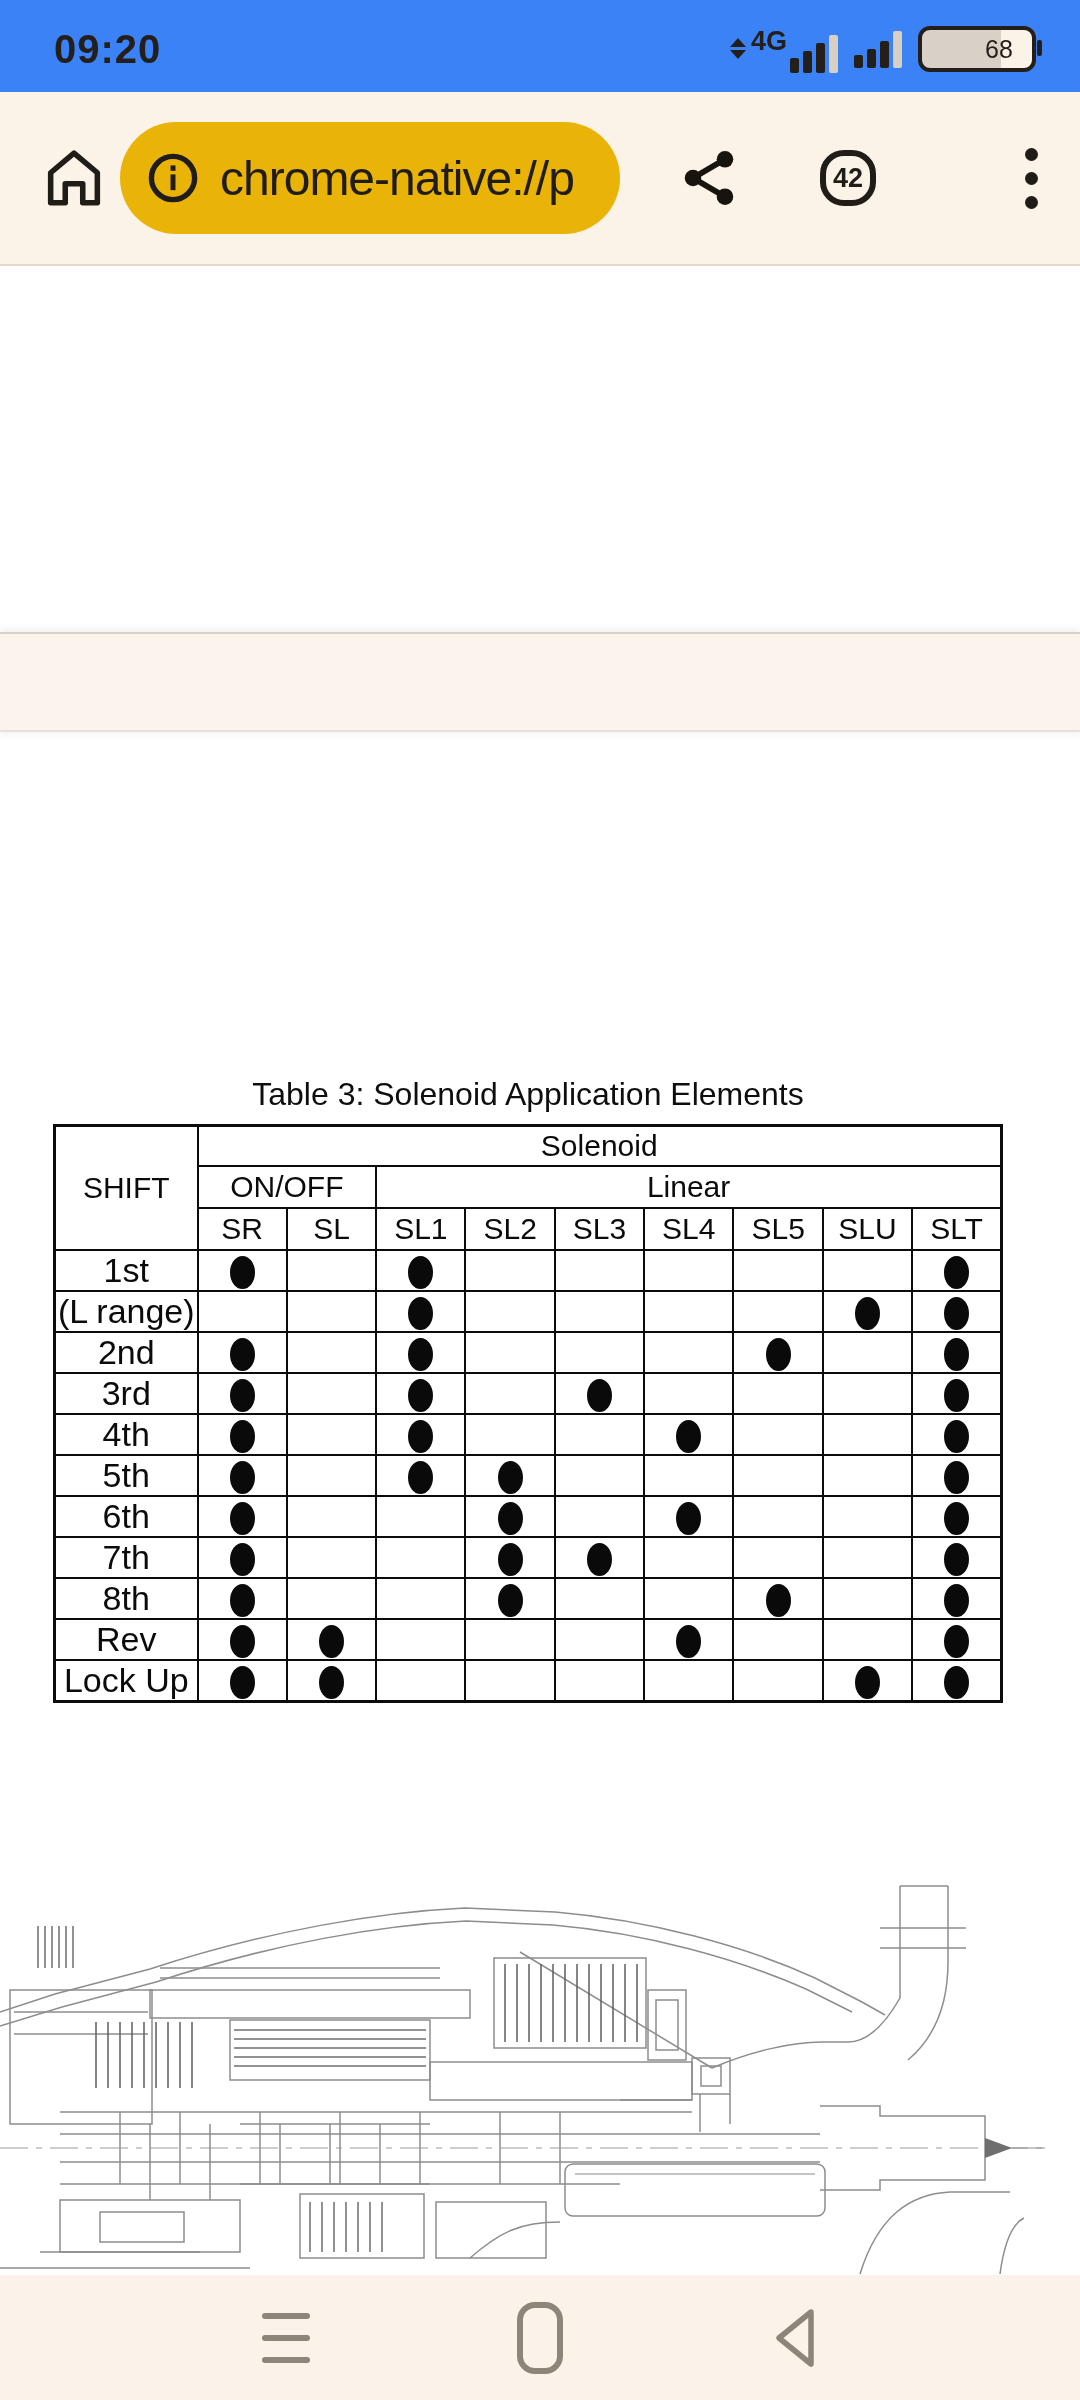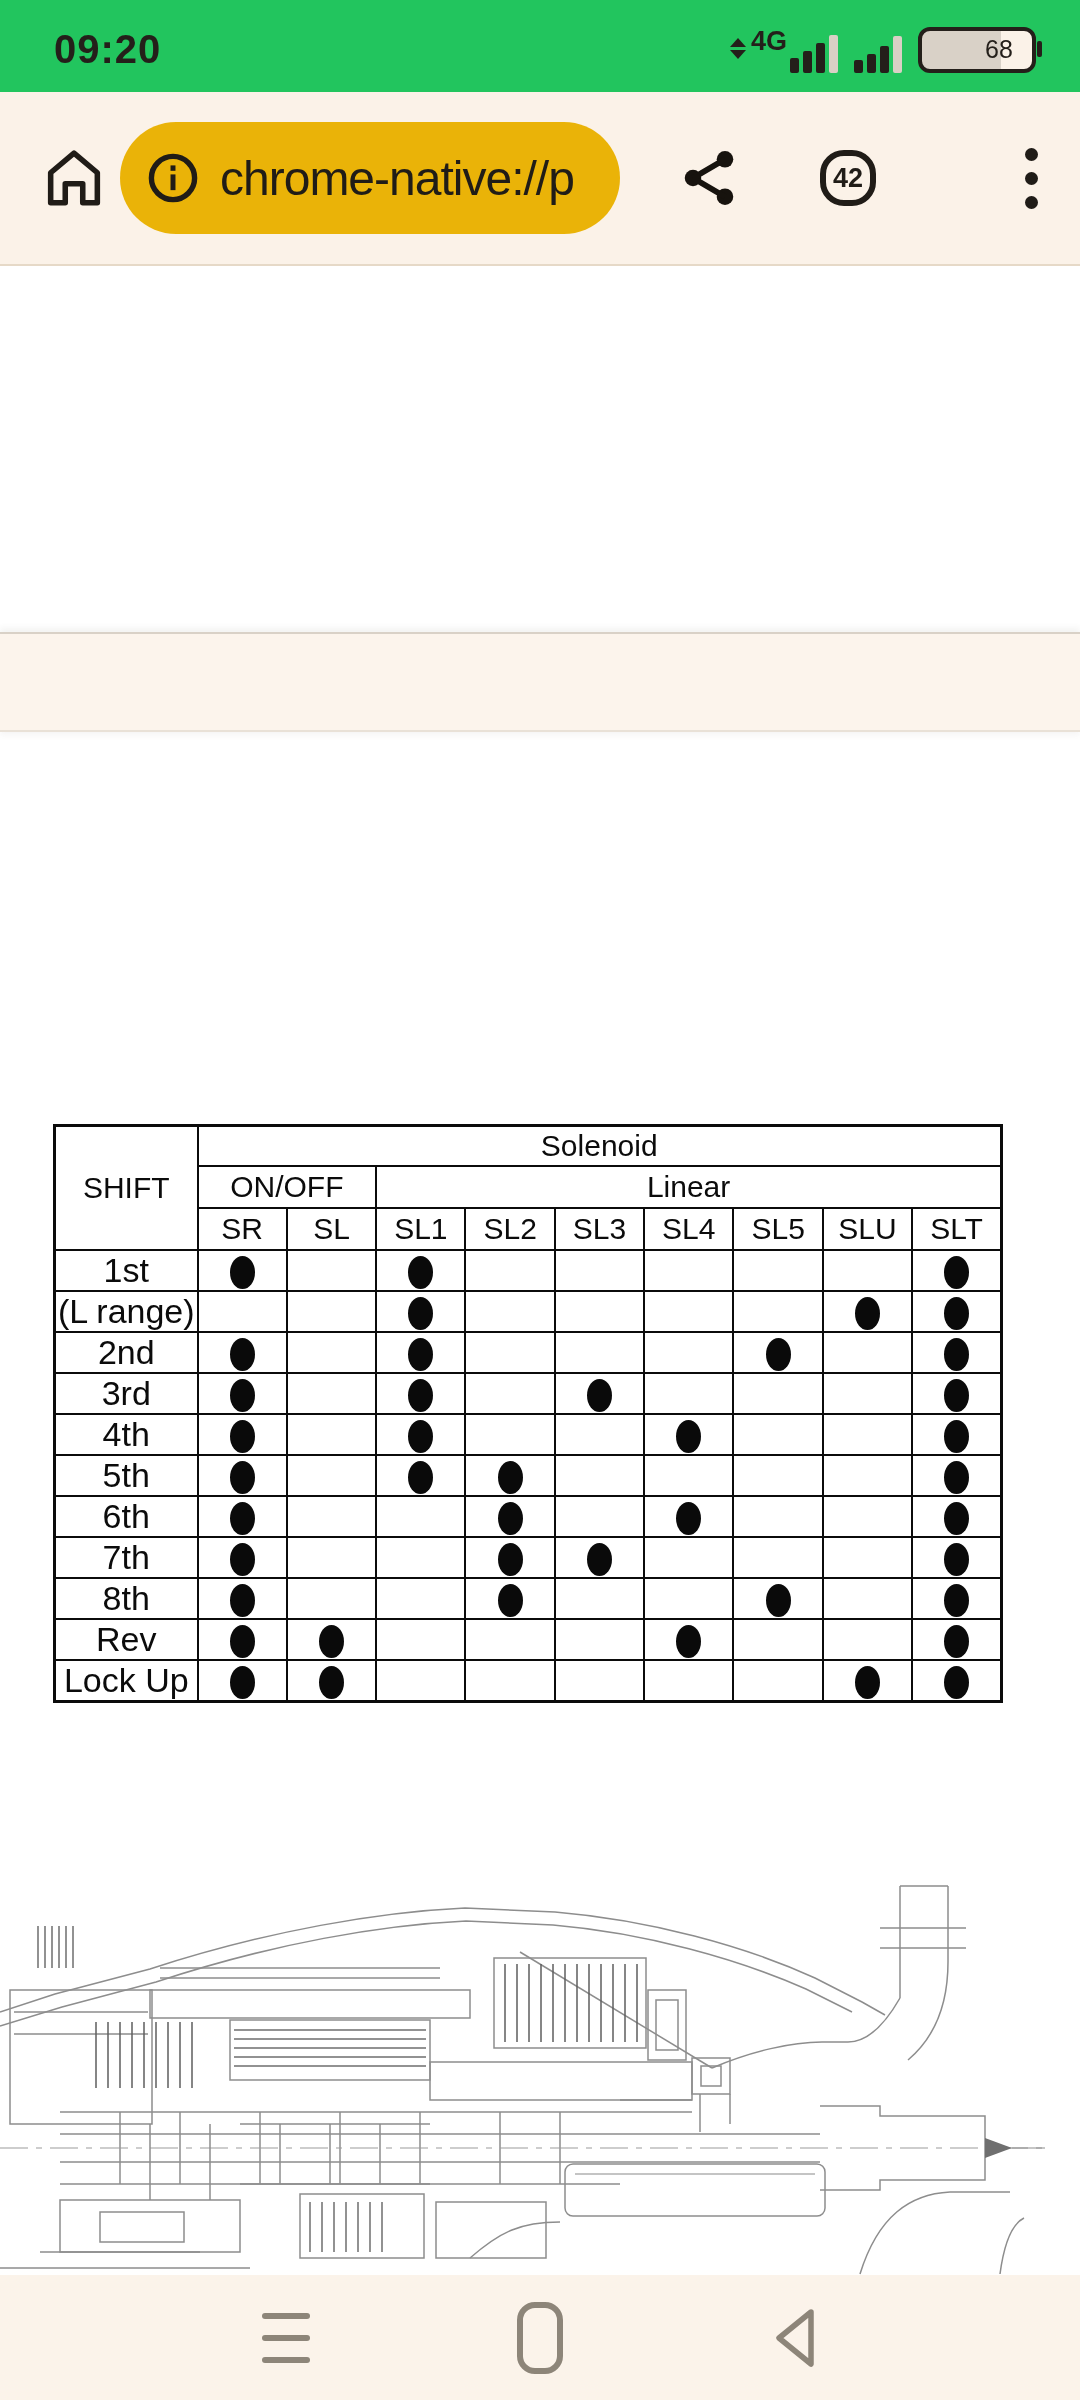--- a/index.html
+++ b/index.html
@@ -1,25 +1,25 @@
 <!DOCTYPE html>
 <html><head>
 <meta charset="utf-8">
 <style>
   html,body{margin:0;padding:0;}
   body{width:1080px;height:2400px;position:relative;overflow:hidden;
        font-family:"Liberation Sans",sans-serif;background:#ffffff;}
 
   
   .status-bar{position:absolute;top:0;left:0;width:1080px;height:92px;
-              background:#22c55e;display:flex;align-items:center;
+              background:#3b82f6;display:flex;align-items:center;
               justify-content:space-between;box-sizing:border-box;
               padding:6px 44px 0 54px;}
   .time{font-size:40px;font-weight:600;color:#241f1a;letter-spacing:1px;}
-  .status-right{display:flex;align-items:flex-end;gap:16px;}
+  .status-right{display:flex;align-items:center;gap:16px;}
   .net-group{display:flex;align-items:flex-end;gap:3px;}
   .updown{display:flex;flex-direction:column;gap:3px;margin-bottom:14px;margin-right:2px;}
   .tri-up{width:0;height:0;border-left:8px solid transparent;border-right:8px solid transparent;border-bottom:9px solid #241f1a;}
   .tri-dn{width:0;height:0;border-left:8px solid transparent;border-right:8px solid transparent;border-top:9px solid #241f1a;}
   .net-label{font-size:27px;font-weight:700;color:#241f1a;margin-bottom:16px;}
   .bars{display:flex;align-items:flex-end;gap:4px;}
   .bar{width:9px;background:#241f1a;border-radius:2px;}
   .bar.dim{background:#d9d0c5;}
   .battery{position:relative;width:66px;height:38px;border:4px solid #241f1a;
            border-radius:12px;display:flex;align-items:center;justify-content:center;
@@ -131,20 +131,21 @@
     <span class="mdot"></span>
     <span class="mdot"></span>
     <span class="mdot"></span>
   </div>
 </div>
 
 <div class="content">
 
   <div class="page-gap"></div>
 
+  <div class="doc-title">Table 3: Solenoid Application Elements</div>
 
   <table class="sol">
     <colgroup>
       <col style="width:143px">
       <col span="9">
     </colgroup>
     <thead>
       <tr class="hrow1">
         <td rowspan="3" class="shift-cell">SHIFT</td>
         <td colspan="9">Solenoid</td>

